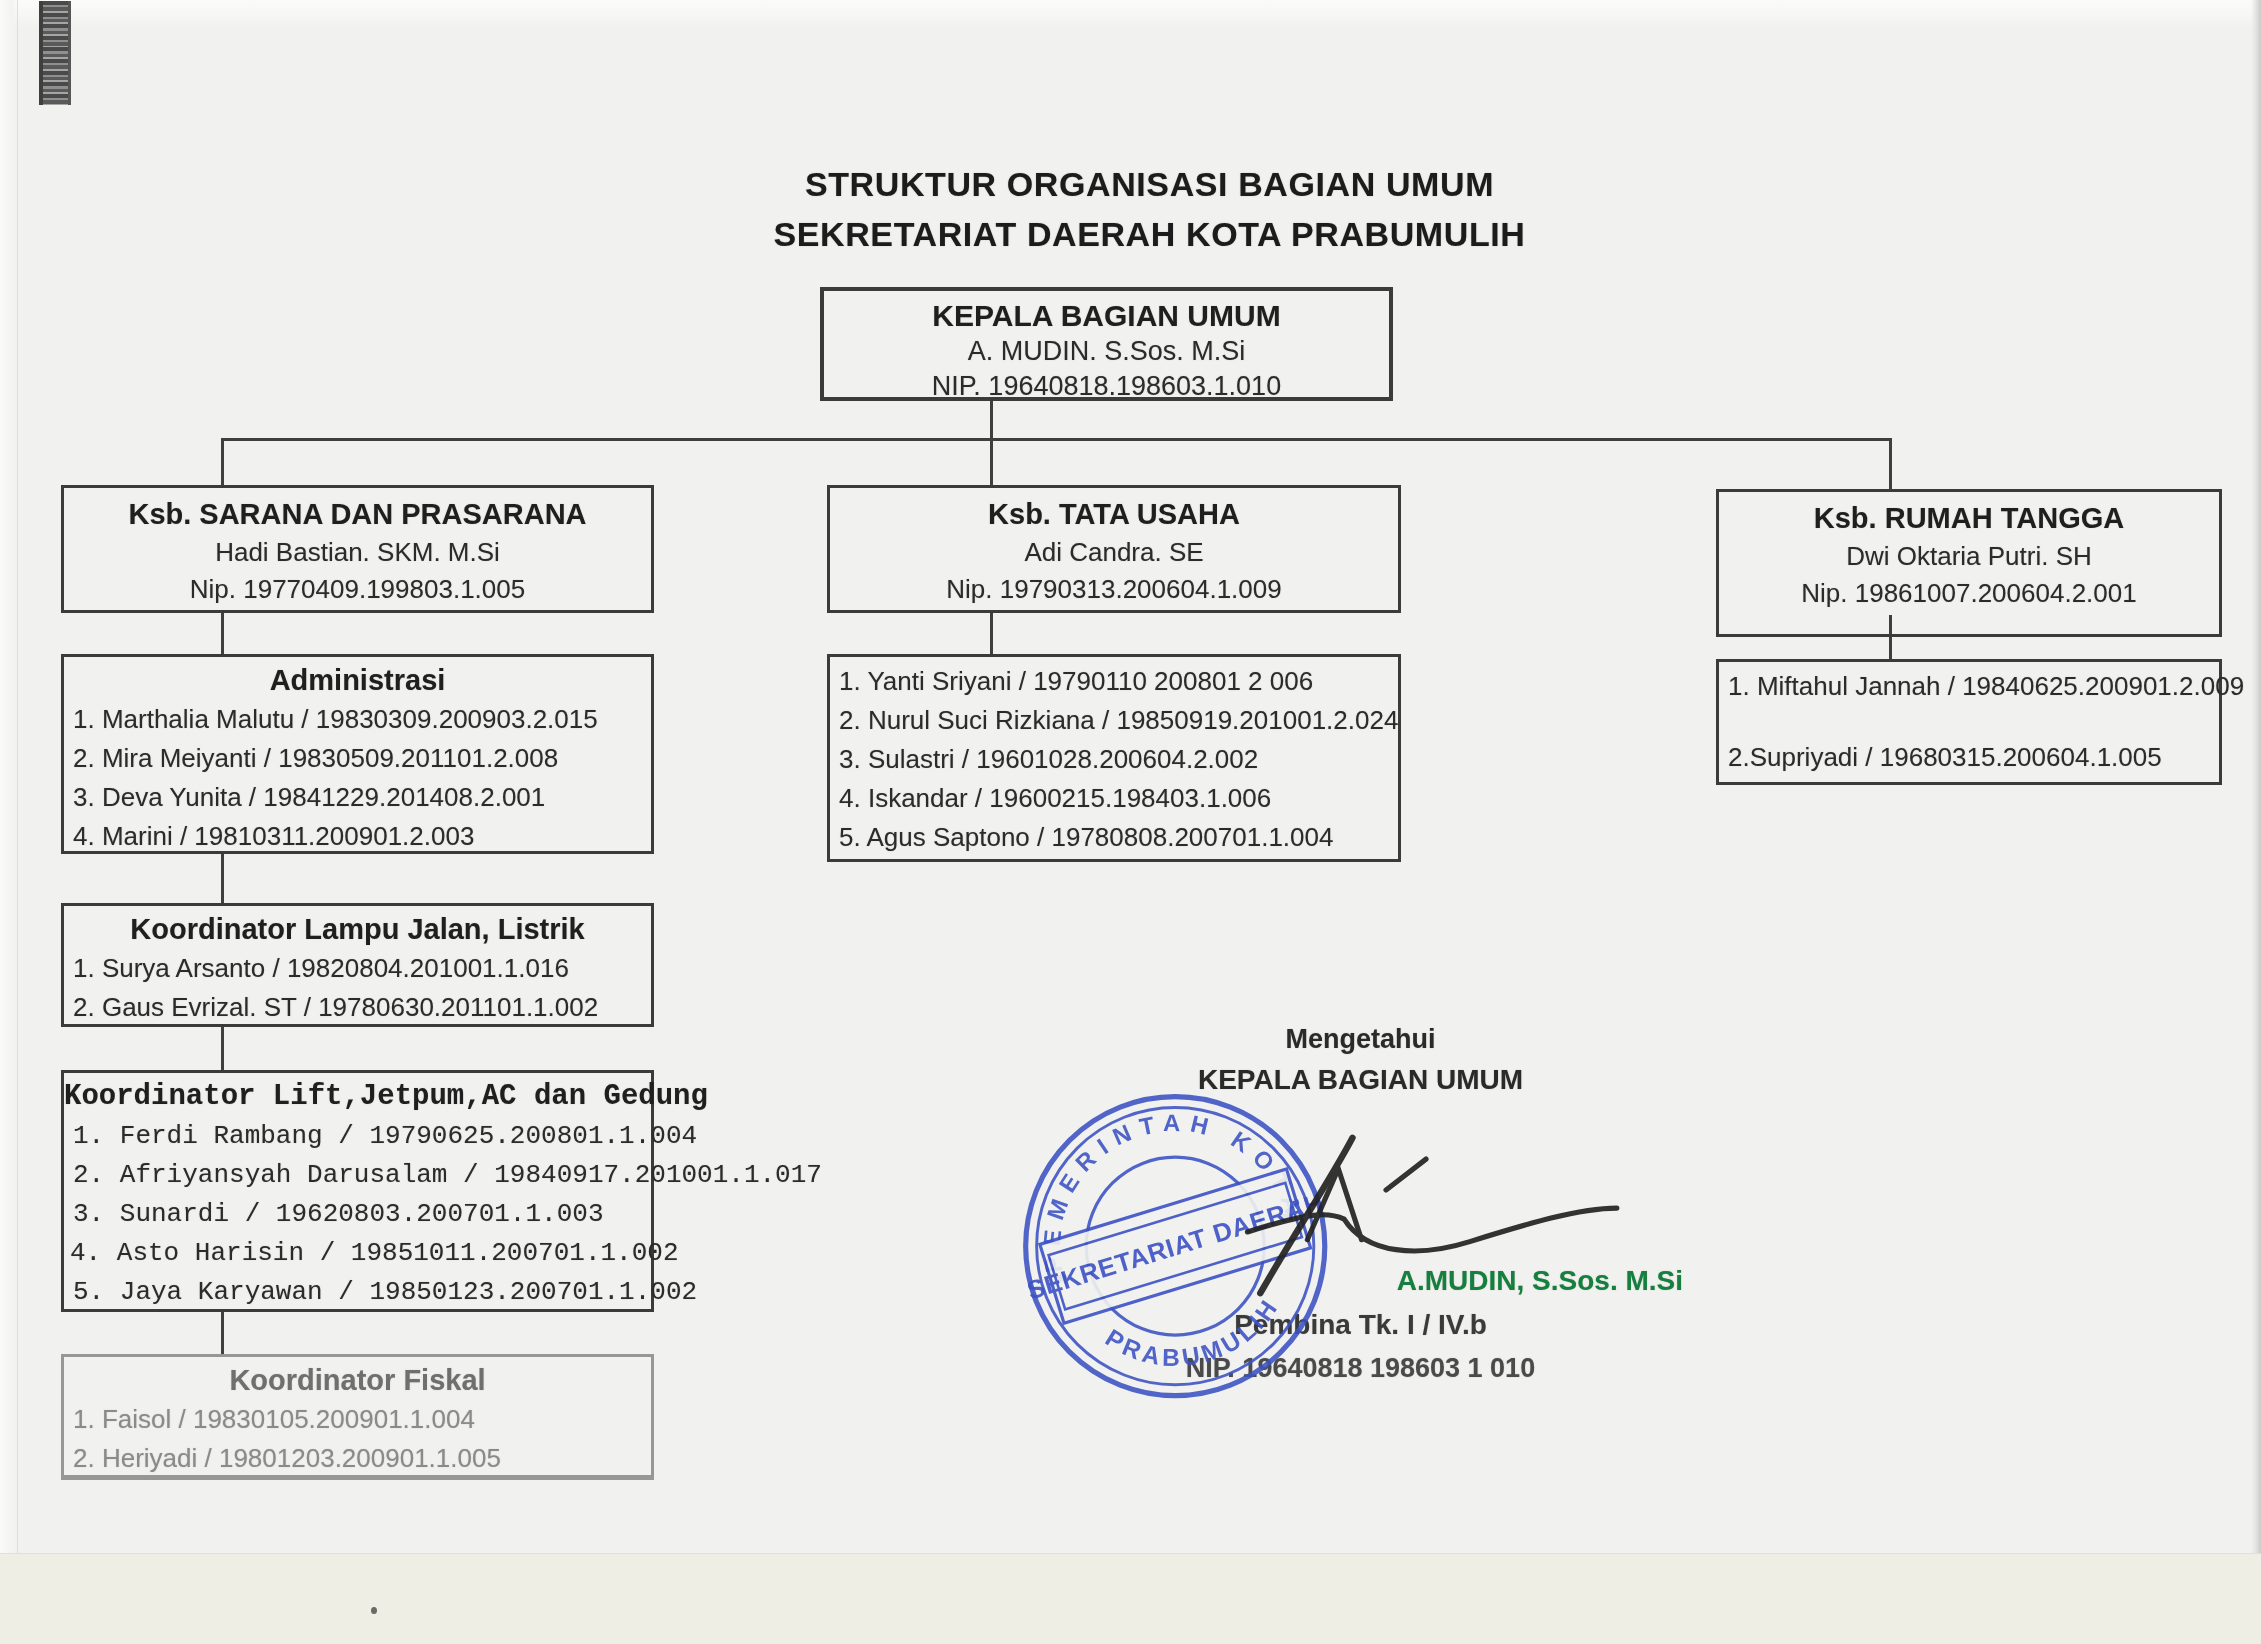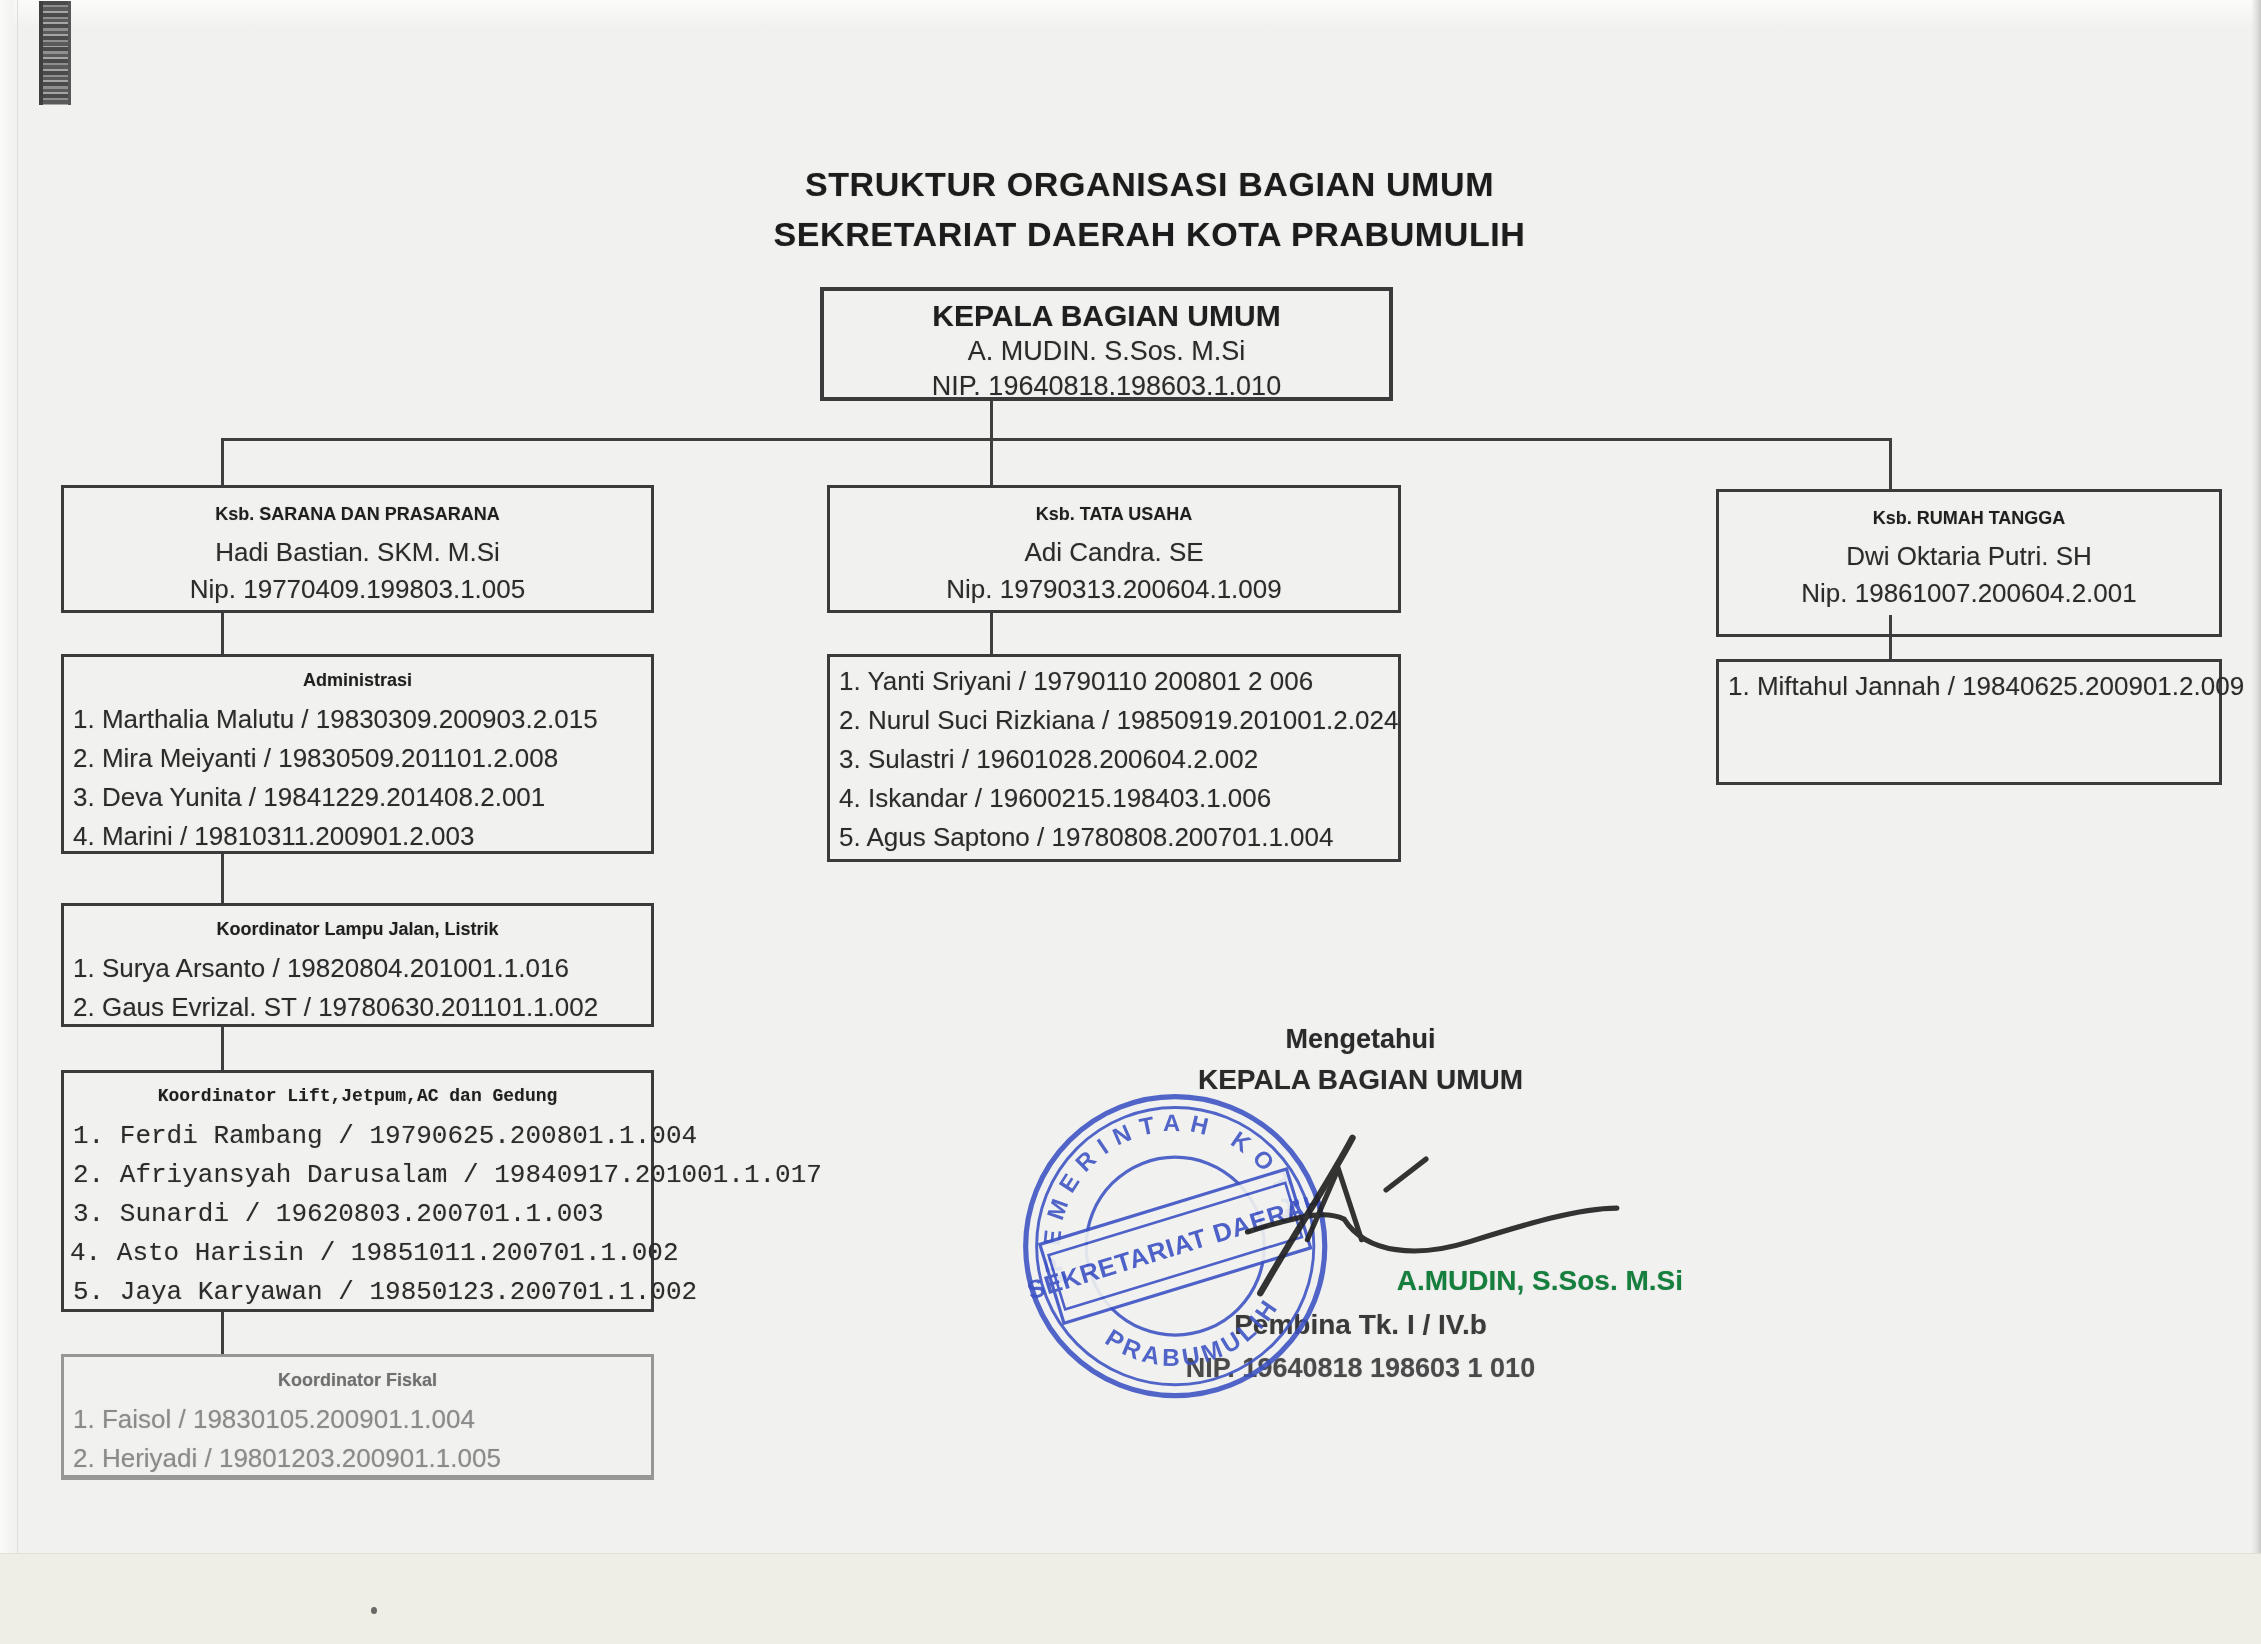--- a/index.html
+++ b/index.html
@@ -23,21 +23,21 @@
     border-left:4.5px solid #3f3f3f;border-right:3.2px solid #565656;}
   .scan-dot{position:absolute;left:371px;top:1607px;width:5.8px;height:7px;border-radius:50%;
     background:#3c3c3c;opacity:.75;}
 
   .doc-title{position:absolute;left:569px;top:159px;width:1161px;text-align:center;
     font-size:34px;font-weight:700;line-height:50px;letter-spacing:0.6px;color:#1c1c1c;
     text-shadow:0 0 1.3px rgba(40,40,40,.28);}
 
   .obox{position:absolute;box-sizing:border-box;border:3.9px solid #3b3b3b;background:transparent;
     text-shadow:0 0 1.3px rgba(40,40,40,.22);}
-  .btitle{font-weight:700;font-size:18px;line-height:40px;text-align:center;color:#1f1f1f;white-space:nowrap;}
+  .btitle{font-weight:700;font-size:29px;line-height:40px;text-align:center;color:#1f1f1f;white-space:nowrap;}
   .bline{font-size:26px;line-height:37px;text-align:center;color:#2b2b2b;white-space:nowrap;}
   .bitem{font-size:26px;line-height:39px;padding-left:9px;color:#2b2b2b;white-space:nowrap;}
 
   .kepala-box{border-width:4.5px;}
   .kepala-box .btitle{font-size:30px;line-height:37px;padding-top:6.4px;}
   .kepala-box .bline{font-size:27px;line-height:35px;}
 
   .ksb-box{padding-top:6.4px;}
 
   .faded{border-color:#979795;}
@@ -115,20 +115,21 @@
   <div class="obox" style="left:827px;top:654px;width:574px;height:208px;padding-top:5.2px;">
     <div class="bitem" style="line-height:39px;">1. Yanti Sriyani / 19790110 200801 2 006</div>
     <div class="bitem" style="line-height:39px;">2. Nurul Suci Rizkiana / 19850919.201001.2.024</div>
     <div class="bitem" style="line-height:39px;">3. Sulastri / 19601028.200604.2.002</div>
     <div class="bitem" style="line-height:39px;">4. Iskandar / 19600215.198403.1.006</div>
     <div class="bitem" style="line-height:39px;">5. Agus Saptono / 19780808.200701.1.004</div>
   </div>
 
   <div class="obox" style="left:1716px;top:659px;width:506px;height:126px;display:flex;flex-direction:column;justify-content:space-between;padding:5.2px 0;">
     <div class="bitem">1. Miftahul Jannah / 19840625.200901.2.009</div>
+    <div class="bitem">2.Supriyadi / 19680315.200604.1.005</div>
   </div>
 
   <div class="obox" style="left:61px;top:903px;width:593px;height:124px;padding-top:2.6px;">
     <div class="btitle">Koordinator Lampu Jalan, Listrik</div>
     <div class="bitem">1. Surya Arsanto / 19820804.201001.1.016</div>
     <div class="bitem">2. Gaus Evrizal. ST / 19780630.201101.1.002</div>
   </div>
 
   <div class="obox" style="left:61px;top:1070px;width:593px;height:242px;padding-top:2.6px;font-family:Liberation Mono, monospace;">
     <div class="btitle" style="line-height:41px;">Koordinator Lift,Jetpum,AC dan Gedung</div>

